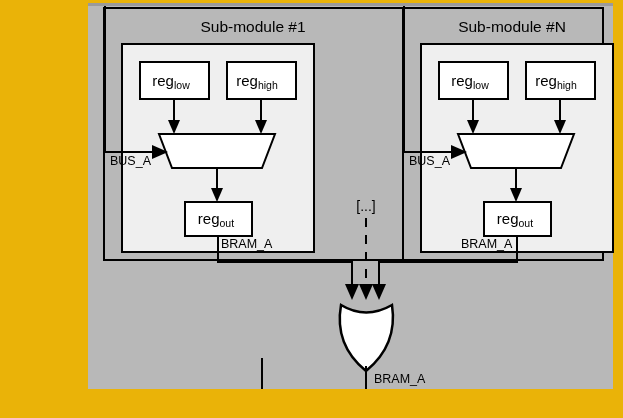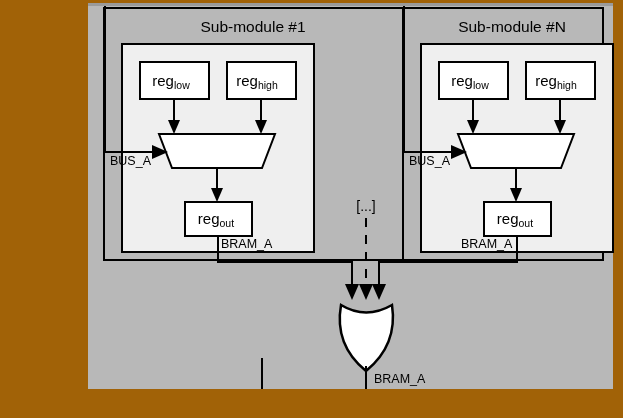--- a/index.html
+++ b/index.html
@@ -4,21 +4,21 @@
 <style>
   html, body {
     margin: 0;
     padding: 0;
     background: #000000;
   }
   #stage {
     position: relative;
     width: 623px;
     height: 418px;
-    background: #a16207;
+    background: #eab308;
     overflow: hidden;
     font-family: "Liberation Sans", sans-serif;
   }
   #diagram-svg {
     position: absolute;
     left: 0;
     top: 0;
   }
   .lbl {
     font-family: "Liberation Sans", sans-serif;

